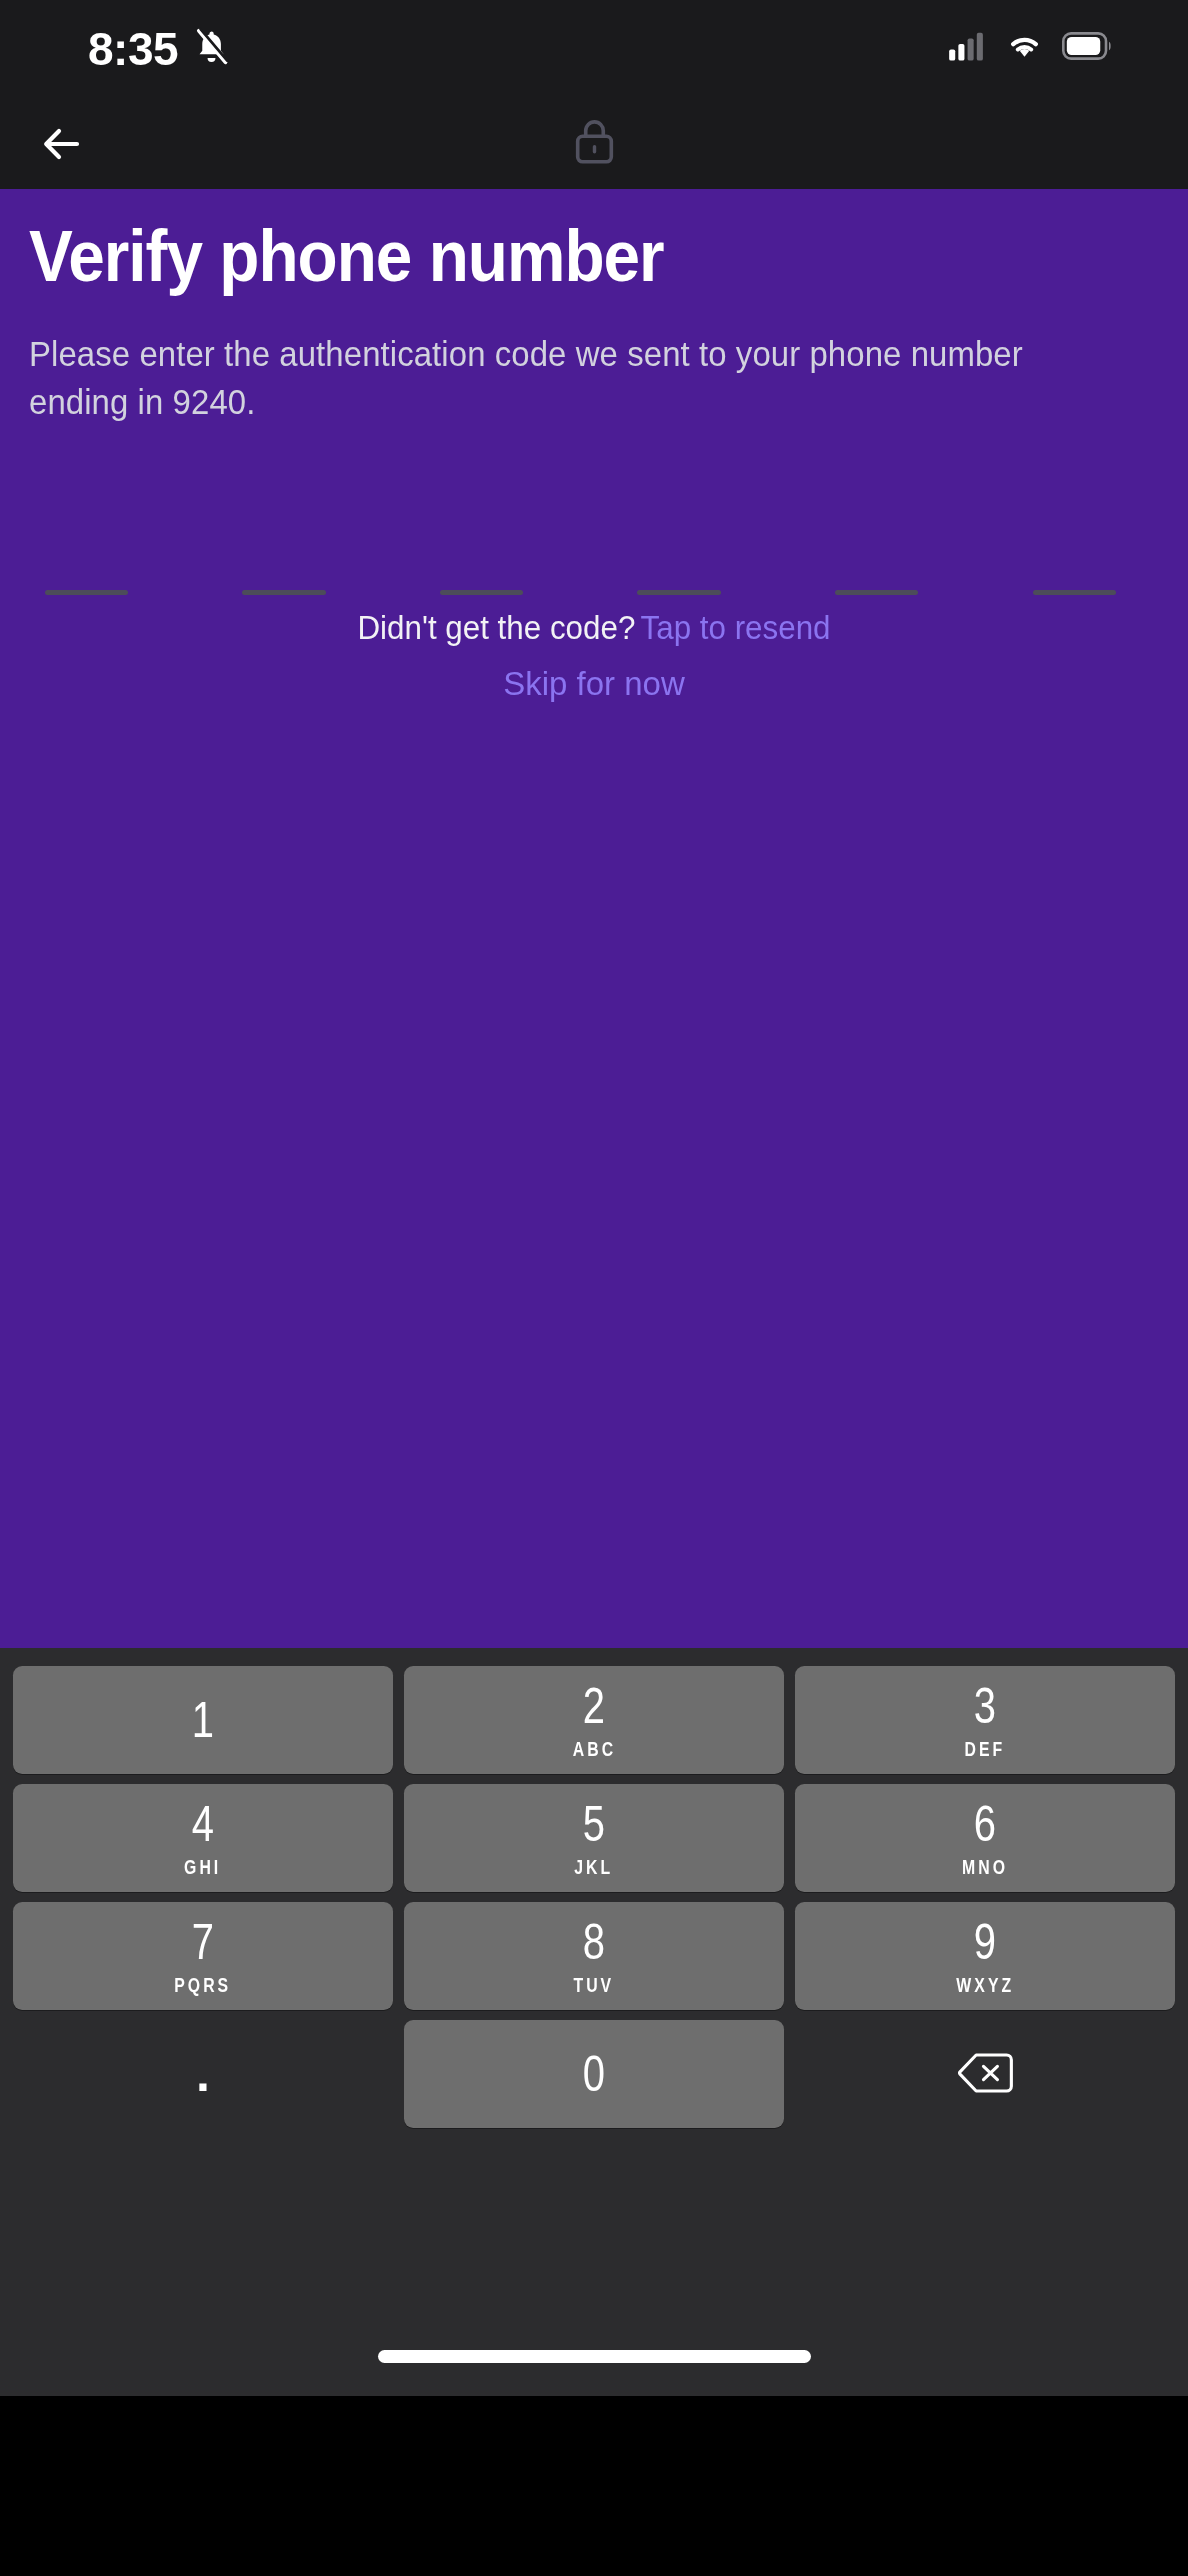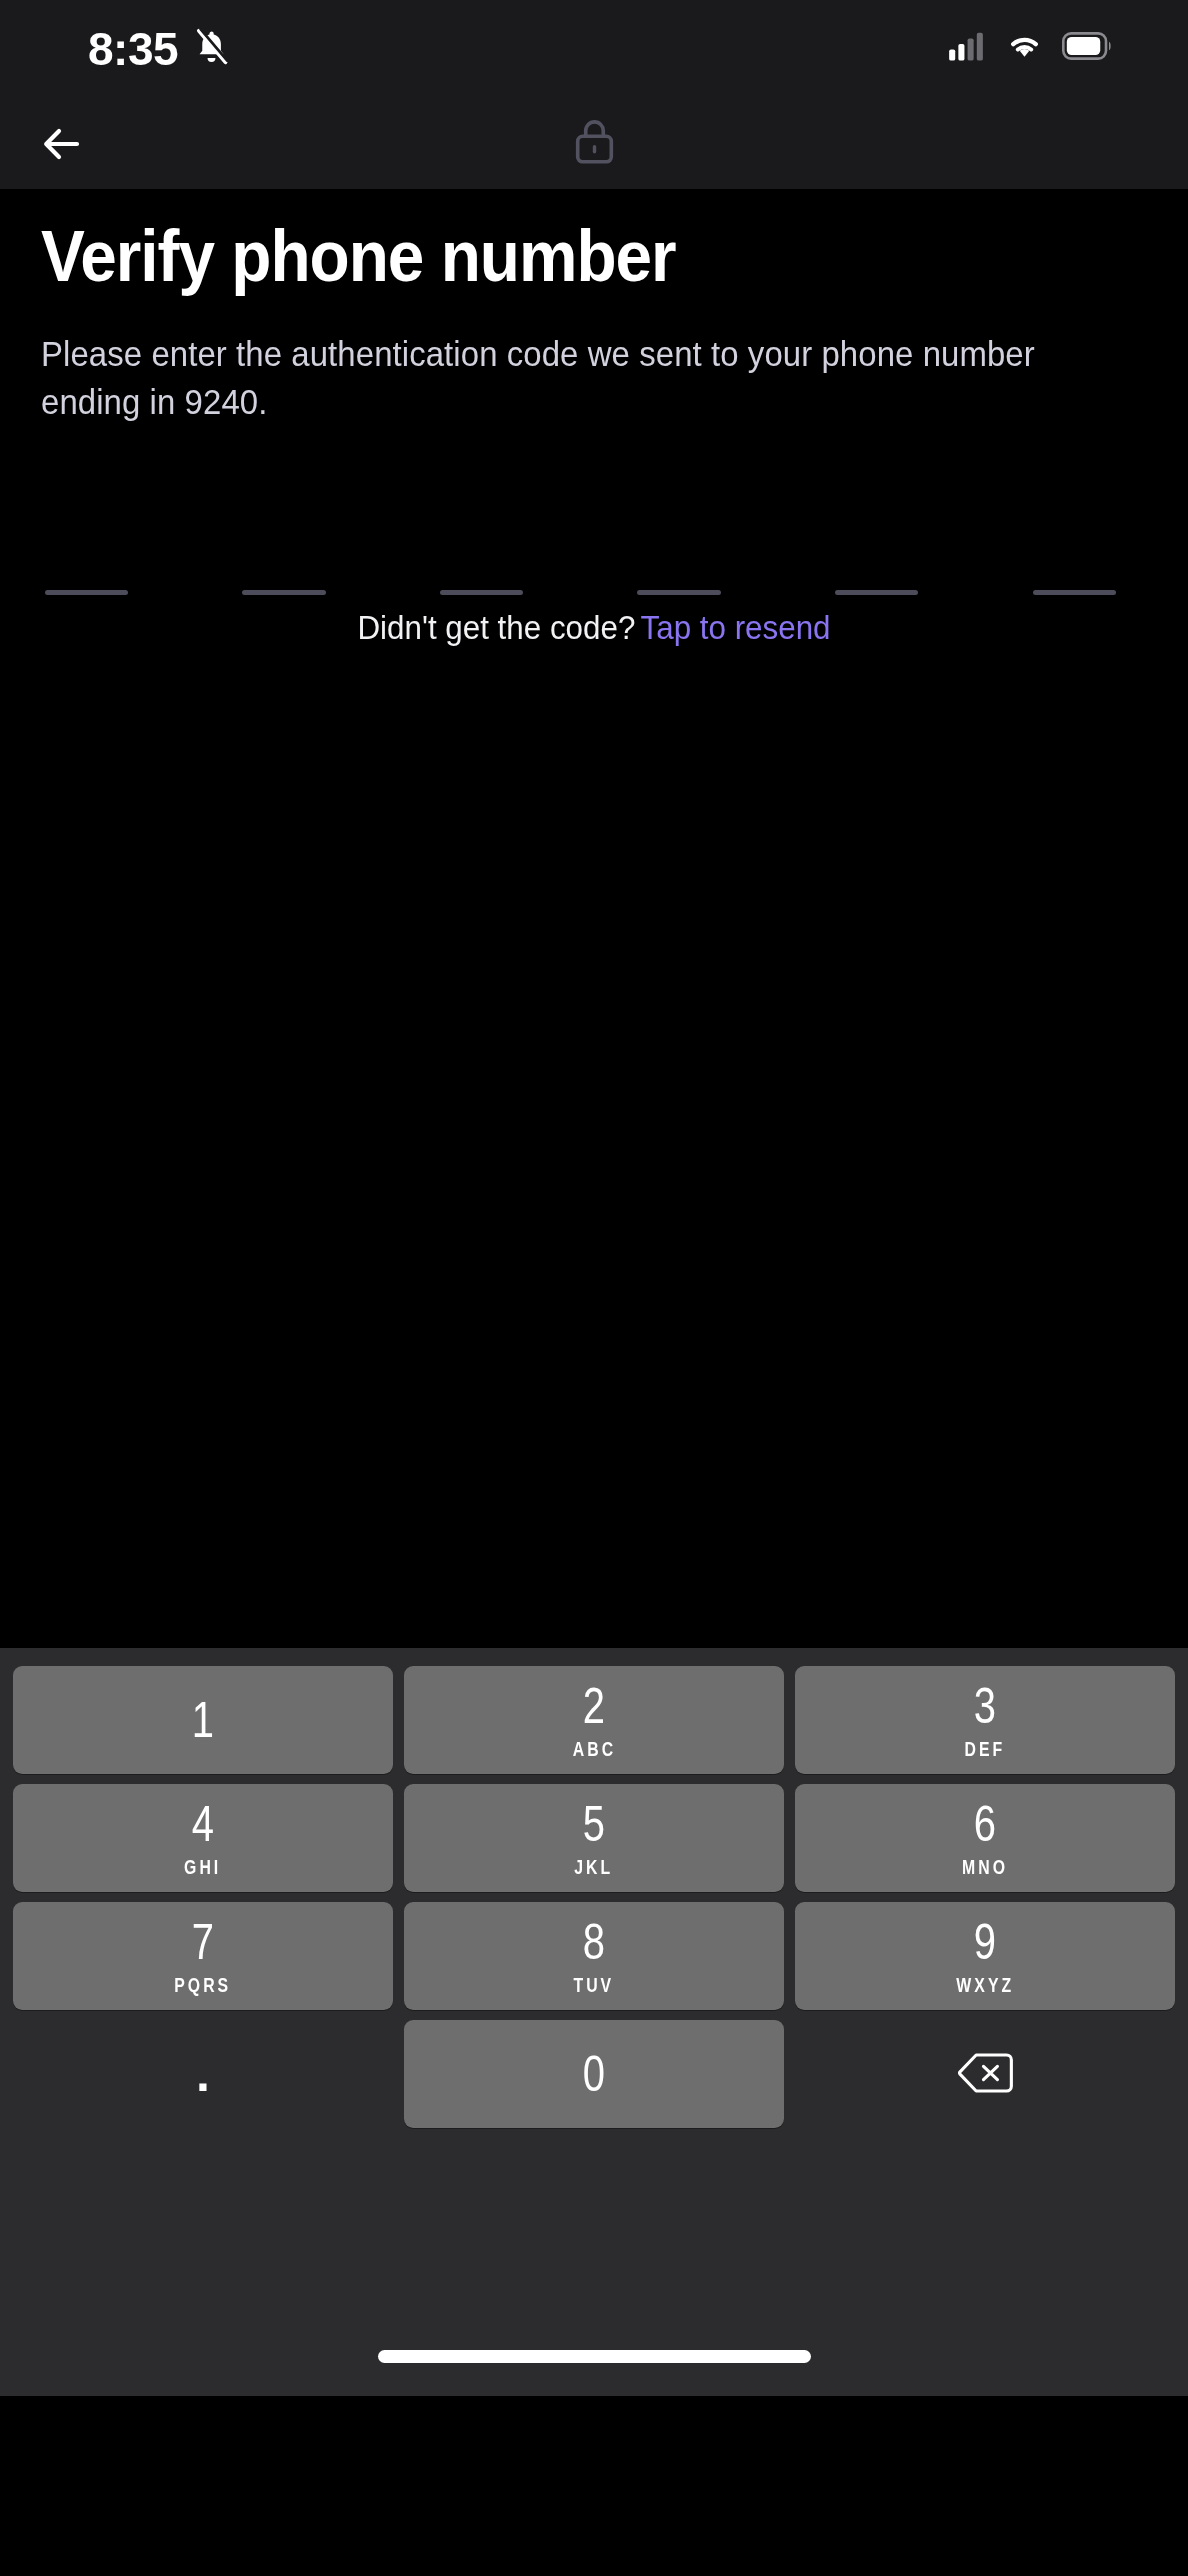--- a/index.html
+++ b/index.html
@@ -85,22 +85,22 @@
     height:61px;
     display:flex;
     align-items:center;
     justify-content:center;
   }
 
   
   .content {
     flex:1 1 auto;
     position:relative;
-    padding:0 41px;
-    background:#000000;
+    padding:0 29px;
+    background:#4c1d95;
   }
 
   .page-title {
     margin-top:29.5px;
     color:#ffffff;
     font-size:73px;
     line-height:1.02;
     font-weight:700;
     letter-spacing:-1.1px;
     font-family:"Liberation Sans Narrow","Liberation Sans", sans-serif;
@@ -349,20 +349,21 @@
       <div class="otp-cell">
         <div class="otp-value"></div>
         <div class="otp-underline"></div>
       </div>
     </div>
 
     <div class="resend-line">
       <span class="resend-question">Didn't get the code?</span><span class="resend-link">Tap to resend</span>
     </div>
 
+    <div class="skip-link">Skip for now</div>
 
   </div>
 
   <div class="keypad">
 
     <div class="keypad-row">
       <div class="key">
         <span class="key-digit">1</span>
       </div>
       <div class="key">

